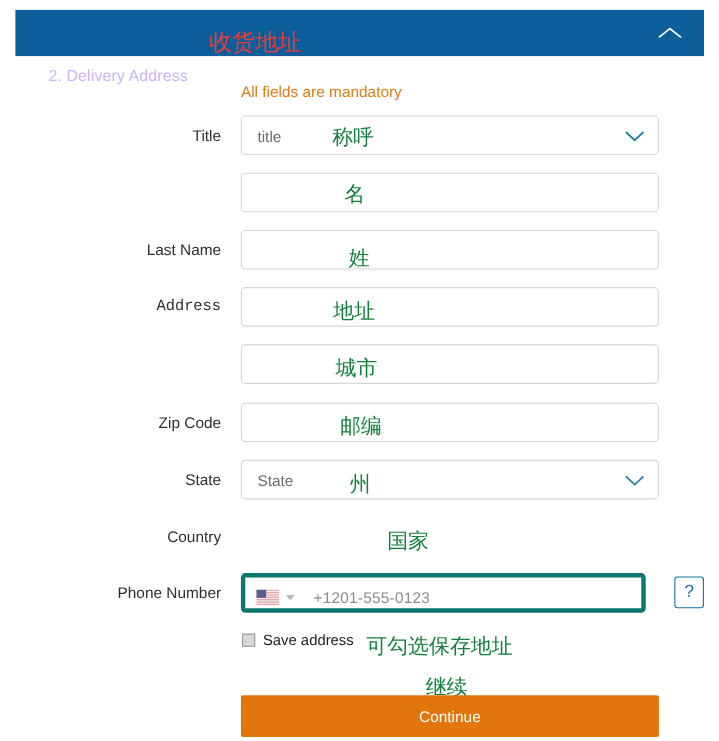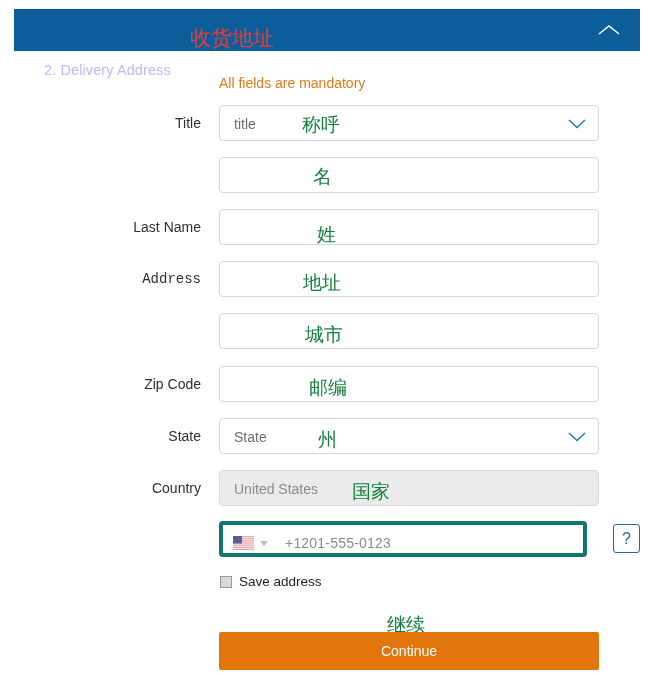--- a/index.html
+++ b/index.html
@@ -189,27 +189,25 @@
           <svg width="18" height="10" viewBox="0 0 18 10" aria-hidden="true">
             <path d="M1 1 L9 8.5 L17 1" fill="none" stroke="#1f7fa8" stroke-width="1.6"></path>
           </svg>
         </div>
       </div>
     </div>
     <div class="anno" style="left:318px;top:427px;">州</div>
 
     <div class="row" style="top:470px;">
       <div class="lbl">Country</div>
-      <div class="ctl disabled">
-        <div class="ph">United States</div>
-      </div>
     </div>
     <div class="anno" style="left:352px;top:479px;">国家</div>
 
     <div class="row" style="top:521px;">
+      <div class="lbl">Phone Number</div>
       <div class="phone-ctl">
         <div class="flagbox">
           <svg class="flag" viewBox="0 0 21 14" aria-hidden="true">
             <rect width="21" height="14" fill="#f2f2f2"></rect>
             <g fill="#e8a0a4">
               <rect y="0" width="21" height="1.08"></rect>
               <rect y="2.15" width="21" height="1.08"></rect>
               <rect y="4.31" width="21" height="1.08"></rect>
               <rect y="6.46" width="21" height="1.08"></rect>
               <rect y="8.62" width="21" height="1.08"></rect>
@@ -222,18 +220,19 @@
         </div>
         <div class="phone-ph">+1201-555-0123</div>
       </div>
       <div class="help-btn" style="top:3px;">?</div>
     </div>
 
     <div class="save-row">
       <div class="save-box"></div>
       <div class="save-lbl">Save address</div>
     </div>
+    <div class="anno" style="left:333px;top:575px;">可勾选保存地址</div>
 
     <div class="anno" style="left:387px;top:612px;">继续</div>
     <button class="continue">Continue</button>
 
   </div>
 </div>
 
 </body></html>

